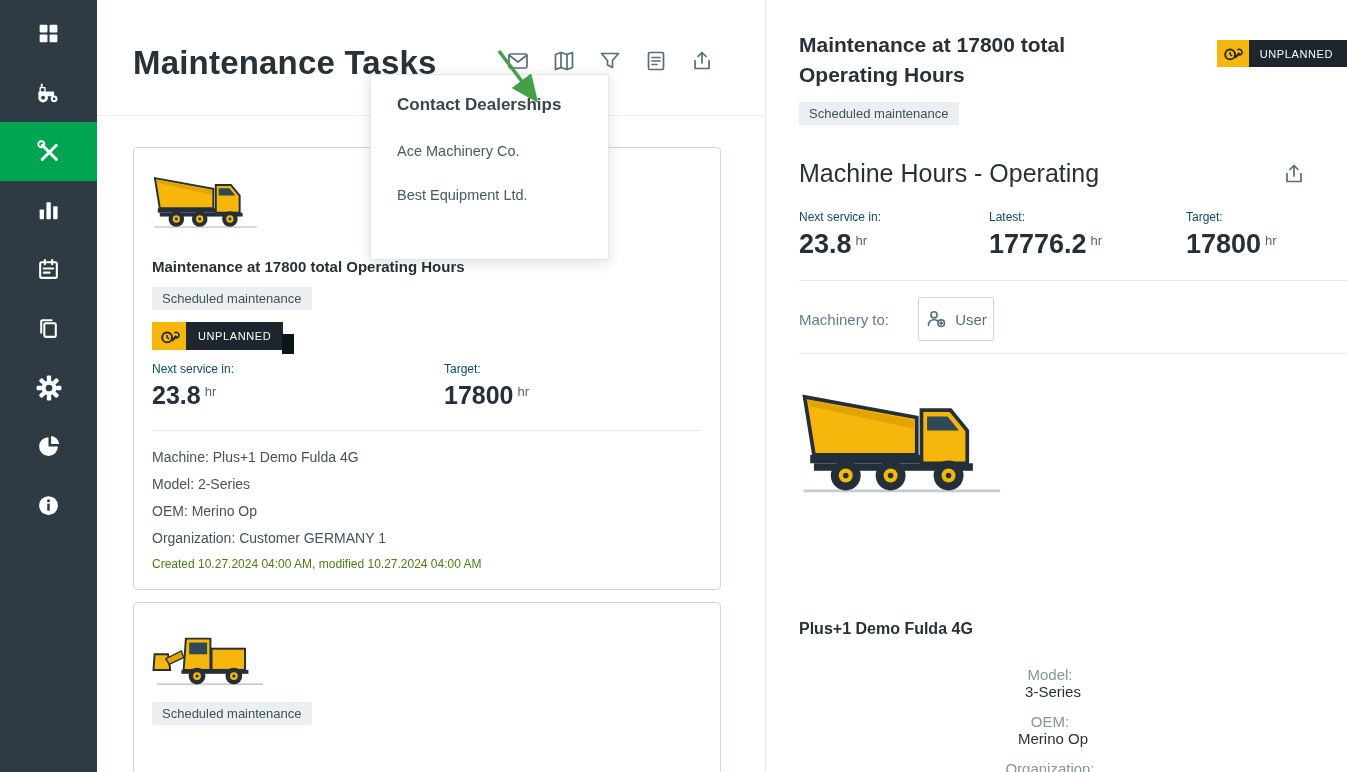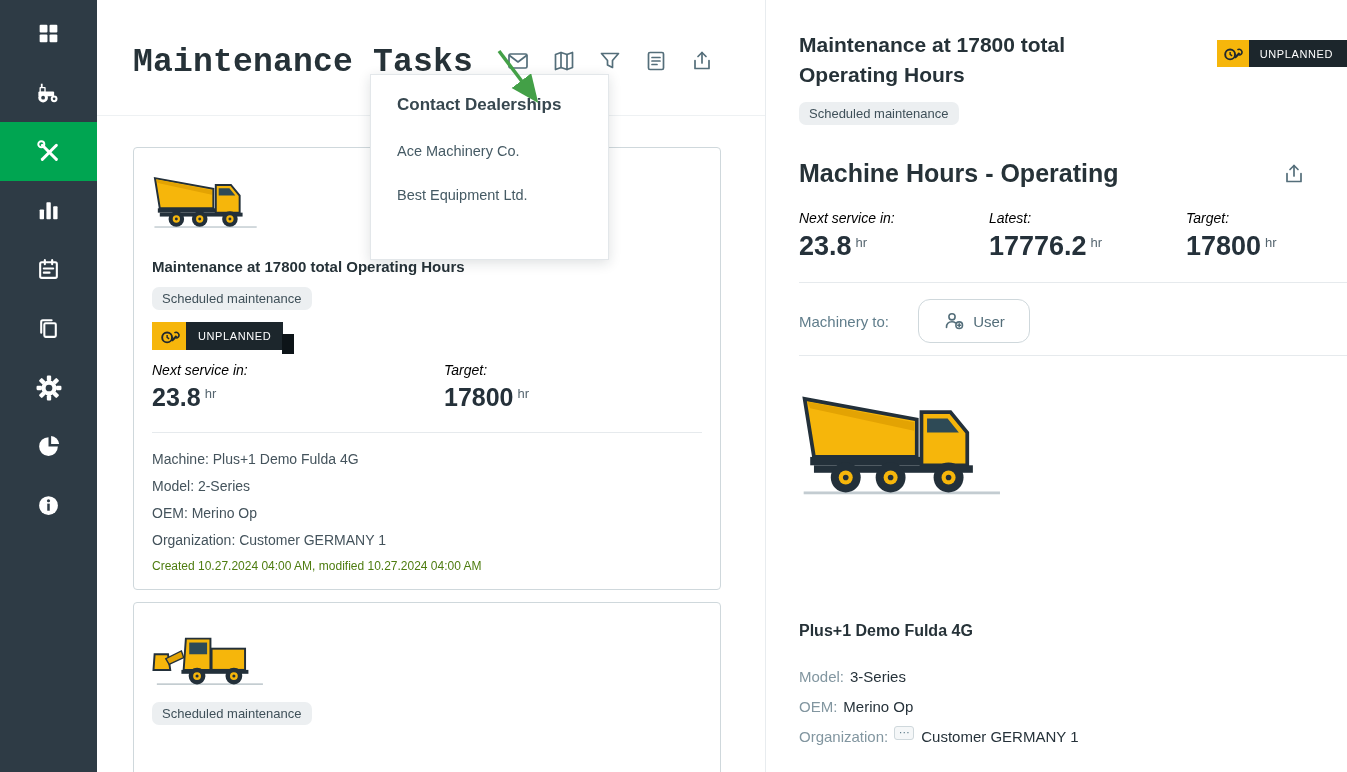--- a/index.html
+++ b/index.html
@@ -8,82 +8,82 @@
 
   
   .sidebar { position:absolute; left:0; top:0; width:97px; height:100%; background:#2e3b45; padding-top:4px; }
   .side-item { height:59px; display:flex; align-items:center; justify-content:center; cursor:pointer; }
   .side-item.active { background:#00a551; }
   .side-item svg { display:block; }
 
   
   .list-panel { position:absolute; left:97px; top:0; width:669px; height:100%; background:#fff; border-right:1px solid #e8ecef; }
   .list-header-line { position:absolute; left:0; right:0; top:115px; height:1px; background:#eef1f3; }
-  .page-title { position:absolute; left:36px; top:44px; font-size:33px; font-weight:700; color:#263238; letter-spacing:.2px;font-family:Liberation Mono, monospace; }
+  .page-title { position:absolute; left:36px; top:44px; font-size:33px; font-weight:700; color:#263238; letter-spacing:.2px; }
   .toolbar { position:absolute; left:408px; top:48px; display:flex; gap:20px; }
   .icon-btn { width:26px; height:26px; display:flex; align-items:center; justify-content:center; cursor:pointer; background:none; border:none; padding:0; }
   .icon-btn svg { stroke:#546e7a; fill:none; stroke-width:1.7; stroke-linejoin:round; stroke-linecap:round; }
 
   
   .popup { position:absolute; left:273px; top:74px; width:239px; height:186px; background:#fff; border:1px solid #e3e7ea; box-shadow:0 3px 12px rgba(20,35,45,.14); z-index:10; padding:20px 0 0 26px; }
   .popup-title { font-size:17px; font-weight:700; color:#37474f; }
   .popup-item { margin-top:28px; font-size:14.5px; color:#455a64; cursor:pointer; }
 
   
   .anno-arrow { position:absolute; left:392px; top:46px; z-index:11; pointer-events:none; }
 
   
   .card { position:absolute; left:36px; width:588px; background:#fff; border:1px solid #cfd8dc; border-radius:4px; padding:20px 18px 0 18px; cursor:pointer; }
   .card-1 { top:147px; height:443px; }
   .card-2 { top:602px; height:240px; }
   .card h3 { font-size:15px; font-weight:700; color:#263238; margin-top:26px; }
-  .pill { display:inline-block; margin-top:12px; background:#eceff1; color:#3f5059; font-size:13px; padding:4px 10px; border-radius:7px; }
+  .pill { display:inline-block; margin-top:12px; background:#eceff1; color:#3f5059; font-size:13px; padding:4px 10px; border-radius:0; }
 
   .ribbon { display:flex; align-items:stretch; margin-top:12px; position:relative; width:max-content; height:28px; }
   .ribbon-icon { width:34px; background:#f6b60b; display:flex; align-items:center; justify-content:center; }
   .ribbon-label { background:#1c262c; color:#fff; font-size:11px; font-weight:400; letter-spacing:.6px; display:flex; align-items:center; padding:0 12px; position:relative; }
   .ribbon-label.tabbed::after { content:''; position:absolute; right:-11px; top:12px; width:12px; height:20px; background:#0d1418; }
 
   .metrics-row { display:flex; margin-top:12px; }
   .metric { }
-  .metric-label { font-size:14px; color:#000000;font-style:italic; }
+  .metric-label { font-size:12px; color:#0c4a6e; }
   .metric-value { font-size:25px; font-weight:700; color:#25313a; margin-top:5px; }
   .metric-unit { font-size:13px; font-weight:400; color:#55656f; position:relative; top:-8px; margin-left:4px; }
 
   .divider { height:1px; background:#e6eaed; margin-top:20px; }
 
   .card-details { margin-top:18px; }
   .card-details p { font-size:14px; color:#44535c; margin-bottom:11px; }
   .created-line { font-size:12px; color:#4d7c0f; margin-top:4px; }
 
   
   .detail-panel { position:absolute; left:766px; top:0; width:581px; height:100%; background:#fff; padding:30px 40px 0 33px; }
   .detail-title { font-size:21px; font-weight:700; color:#263238; line-height:30px; width:340px; }
   .detail-badge { position:absolute; top:40px; right:0; display:flex; height:27px; }
   .detail-badge .ribbon-icon { width:32px; }
   .detail-badge .ribbon-label { padding:0 14px 0 11px; }
 
   .section-row { display:flex; align-items:center; justify-content:space-between; margin-top:34px; }
-  .section-title { font-size:25px; font-weight:700; color:#263238; }
+  .section-title { font-size:25px; font-weight:400; color:#263238; }
 
   .detail-metrics { display:flex; margin-top:22px; }
   .detail-metrics .metric-value { font-size:27px; }
   .dm-col-1 { width:190px; } .dm-col-2 { width:197px; }
 
   .full-divider { height:1px; background:#e6eaed; margin-top:20px; margin-right:-40px; }
 
   .assigned-row { display:flex; align-items:center; margin-top:16px; }
   .assigned-label { font-size:15px; color:#607d8b; width:119px; }
-  .btn-user { display:flex; align-items:center; justify-content:center; gap:8px; width:112px; height:44px; border:1px solid #cfd8dc; border-radius:12px; background:#fff; cursor:pointer; font-size:15px; color:#546e7a; font-family:inherit; }
+  .btn-user { display:flex; align-items:center; justify-content:center; gap:8px; width:76px; height:44px; border:1px solid #cfd8dc; border-radius:2px; background:#fff; cursor:pointer; font-size:15px; color:#546e7a; font-family:inherit; }
   .btn-user svg { stroke:#546e7a; fill:none; stroke-width:1.6; stroke-linecap:round; }
 
   .machine-illustration { margin-top:24px; display:block; }
   .machine-name { font-size:16px; font-weight:700; color:#263238; margin-top:120px; }
   .detail-rows { margin-top:28px; }
-  .detail-row { font-size:15px; margin-bottom:13px; display:flex; align-items:center; }
+  .detail-row { font-size:15px; margin-bottom:13px; display:flex; align-items:center;flex-direction:column; }
   .detail-row .lab { color:#8296a0; margin-right:6px; }
   .detail-row .val { color:#26323a; }
   .expander { display:inline-flex; align-items:center; justify-content:center; width:20px; height:14px; border:1px solid #cfd8dc; border-radius:3px; background:#f5f7f8; color:#607d8b; font-size:11px; margin-right:7px; cursor:pointer; line-height:1; position:relative; top:-4px; }
 </style>
 </head>
 <body>
 
 <svg width="0" height="0" style="position:absolute">
   <defs>
     <g id="dump-truck">

